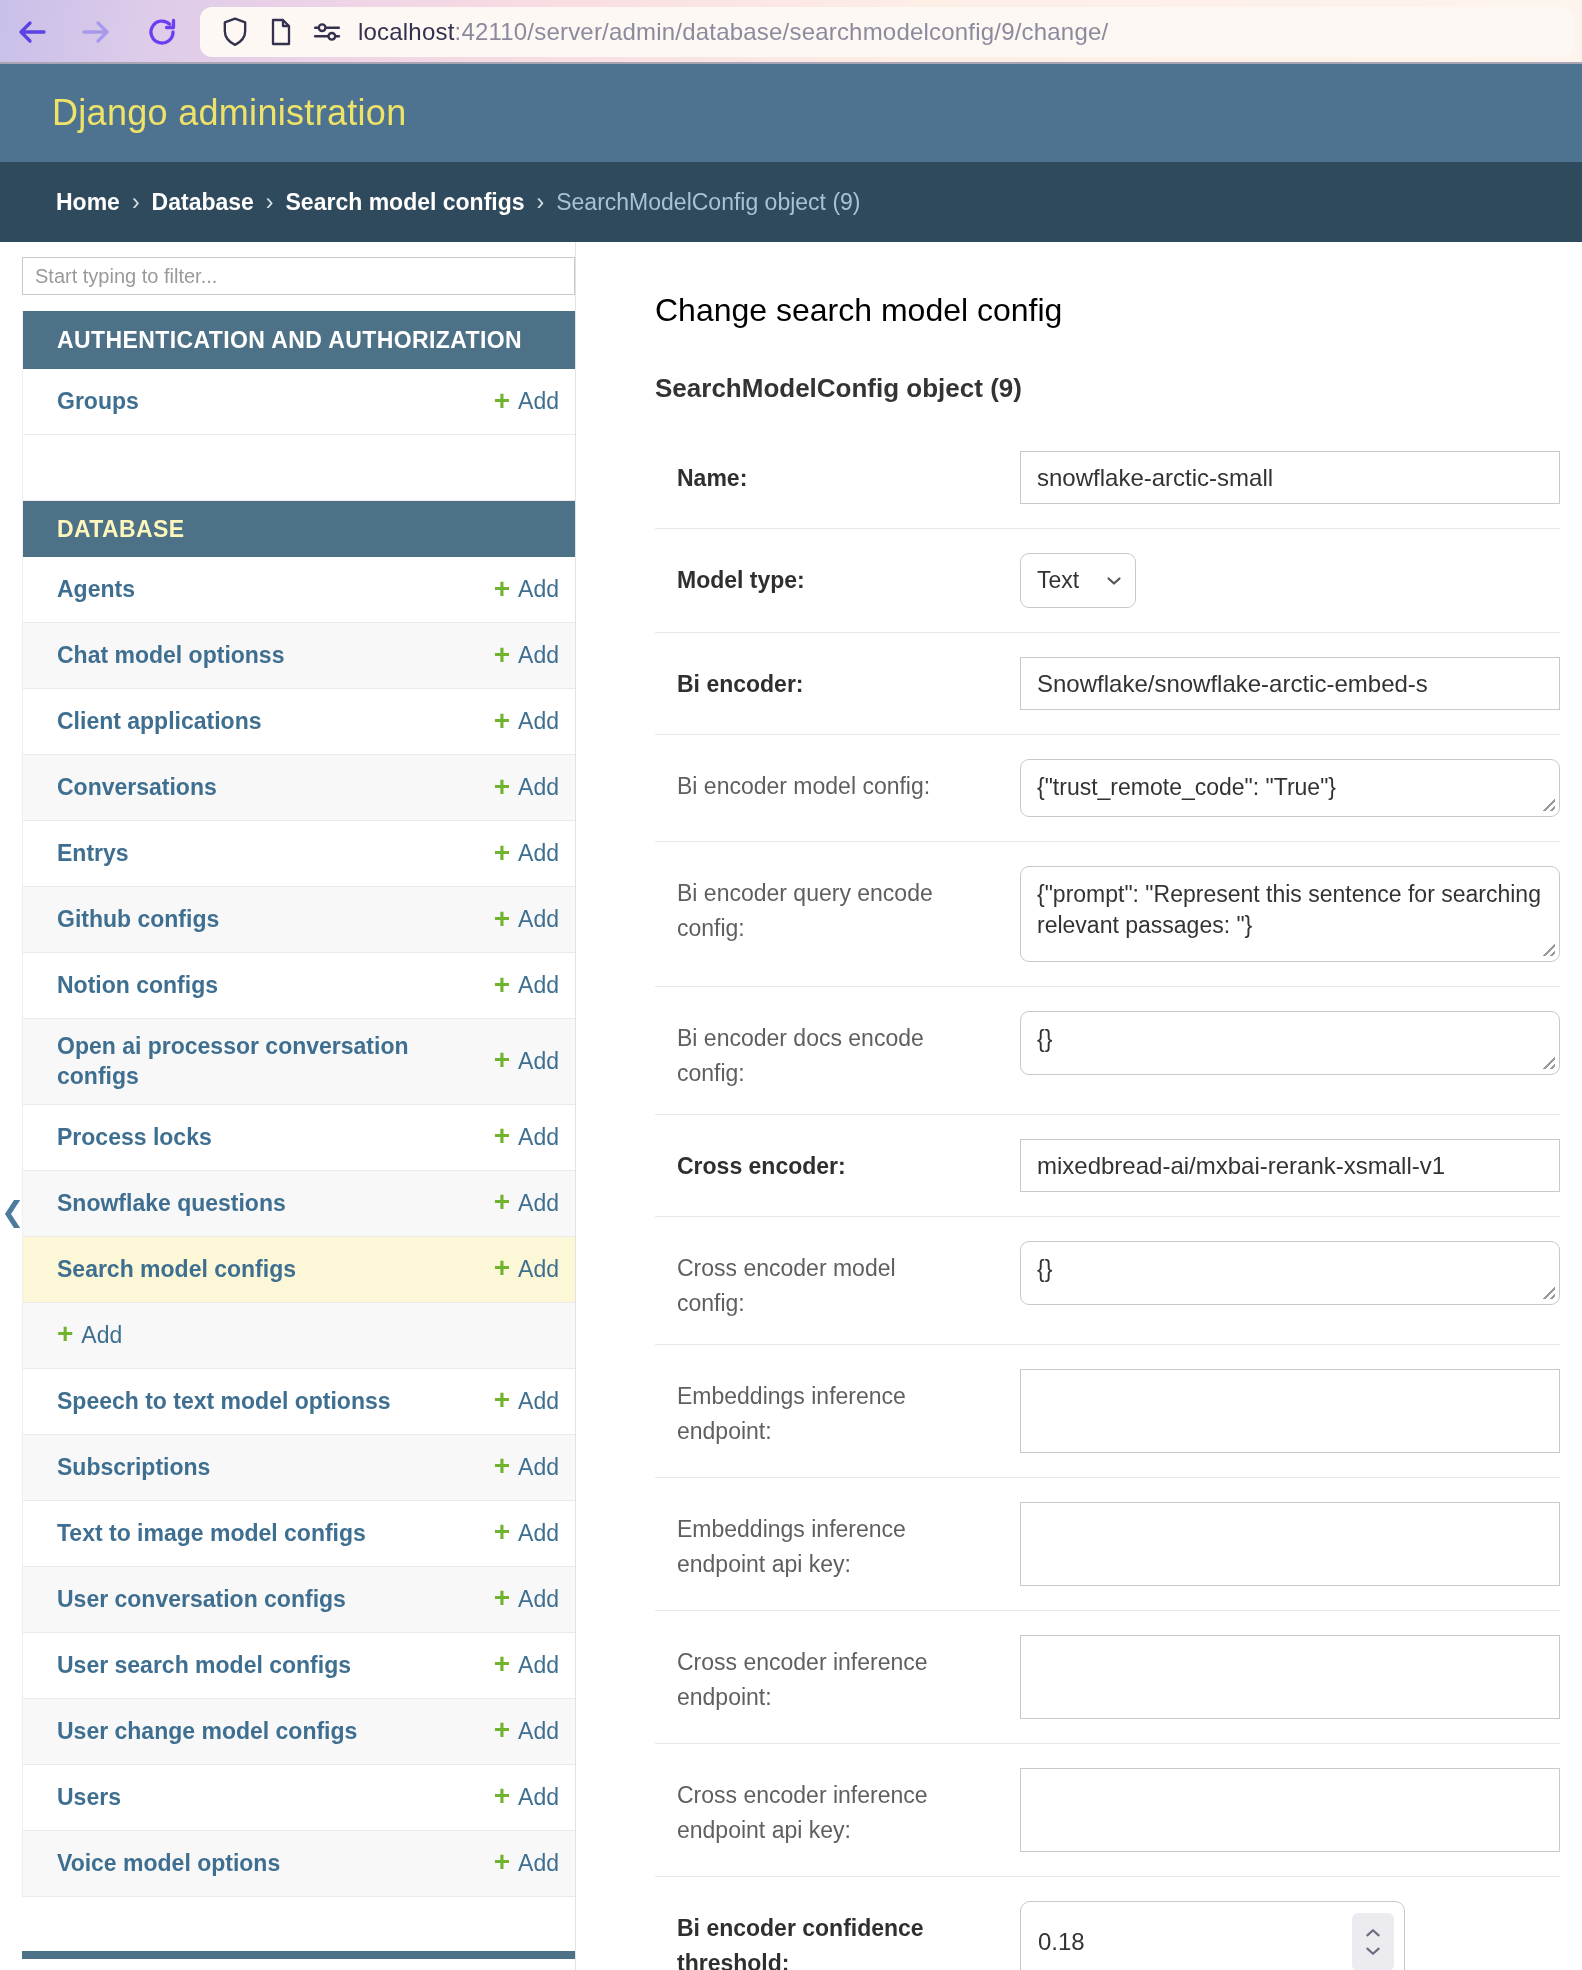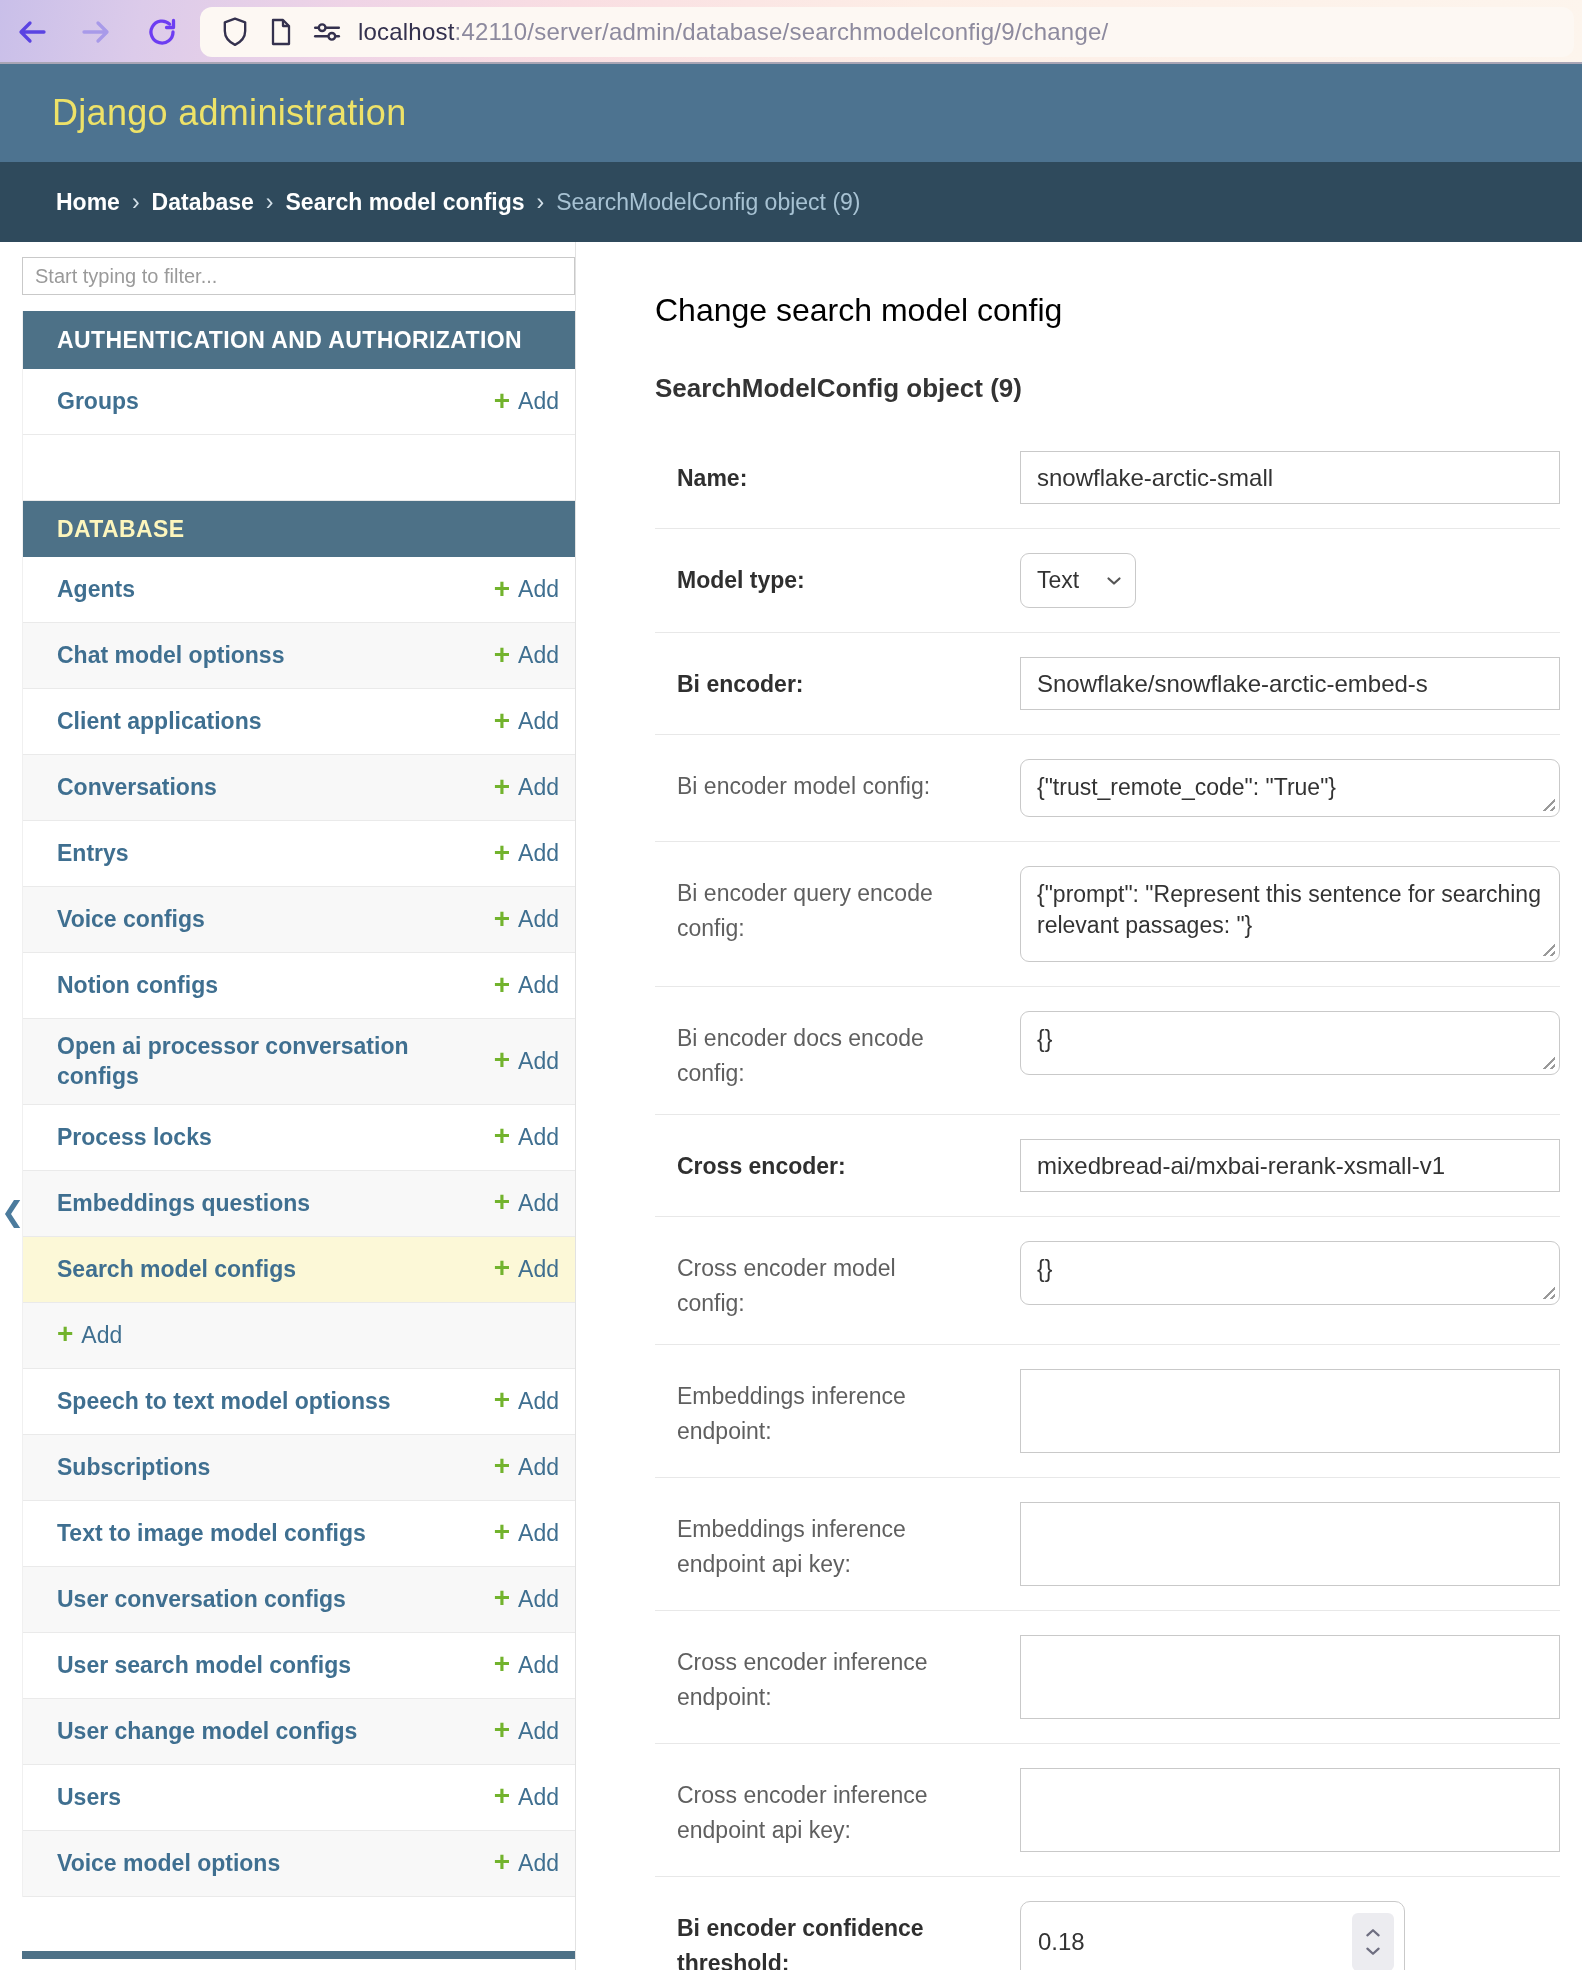--- a/index.html
+++ b/index.html
@@ -223,21 +223,21 @@
     </a>
   </div>
               <div class="side-row">
     <a class="model-link">Entrys</a>
     <a class="add-link">
       <span class="add-plus">+</span>
       <span>Add</span>
     </a>
   </div>
               <div class="side-row alt">
-    <a class="model-link">Voice configs</a>
+    <a class="model-link">Github configs</a>
     <a class="add-link">
       <span class="add-plus">+</span>
       <span>Add</span>
     </a>
   </div>
               <div class="side-row">
     <a class="model-link">Notion configs</a>
     <a class="add-link">
       <span class="add-plus">+</span>
       <span>Add</span>
@@ -251,21 +251,21 @@
     </a>
   </div>
               <div class="side-row">
     <a class="model-link">Process locks</a>
     <a class="add-link">
       <span class="add-plus">+</span>
       <span>Add</span>
     </a>
   </div>
               <div class="side-row alt">
-    <a class="model-link">Embeddings questions</a>
+    <a class="model-link">Snowflake questions</a>
     <a class="add-link">
       <span class="add-plus">+</span>
       <span>Add</span>
     </a>
   </div>
               <div class="side-row selected">
     <a class="model-link">Search model configs</a>
     <a class="add-link">
       <span class="add-plus">+</span>
       <span>Add</span>

